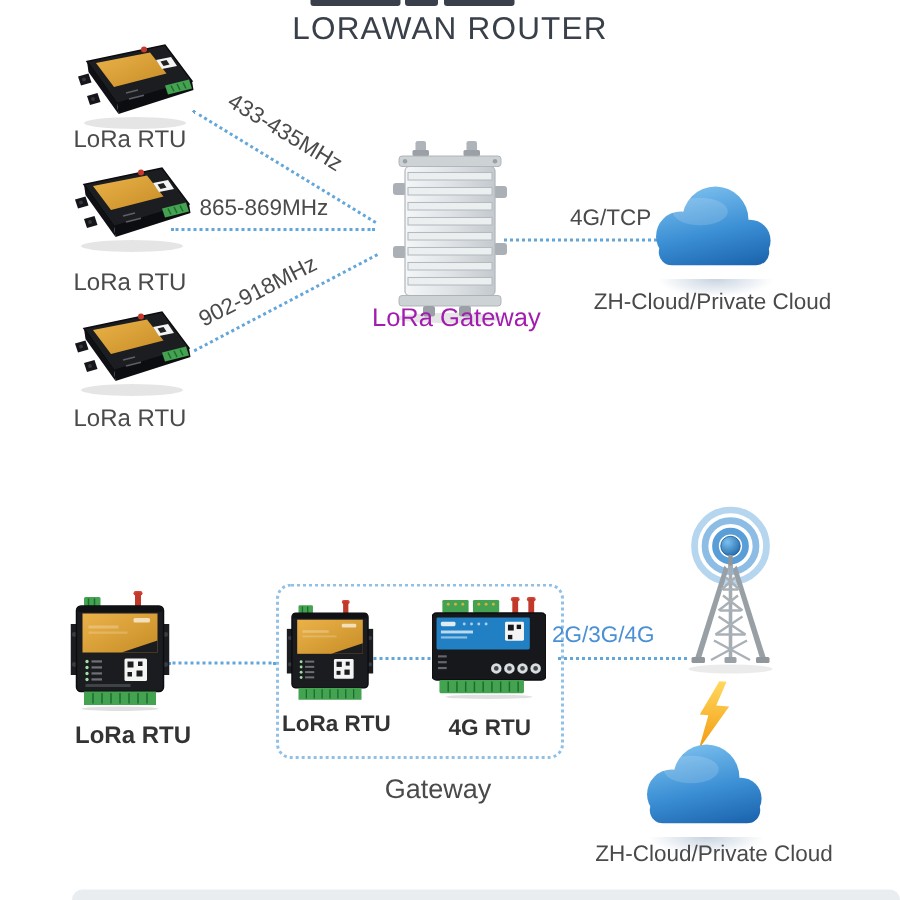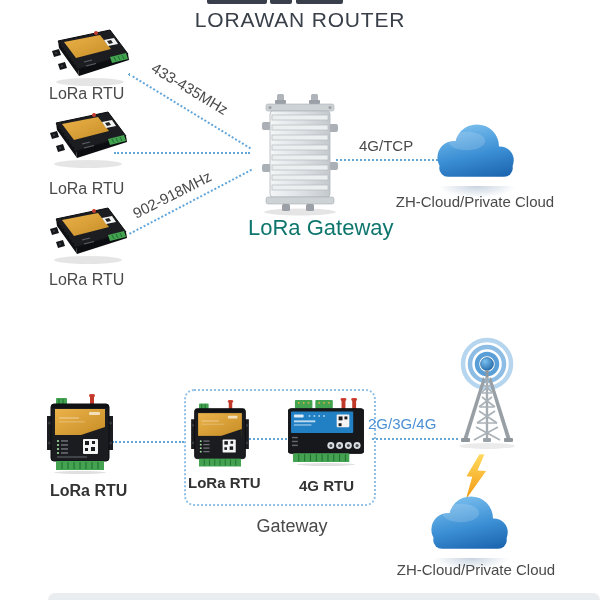--- a/index.html
+++ b/index.html
@@ -65,22 +65,23 @@
   <div class="abs edge-frag" style="left:296px;top:0;width:47px;height:4px"></div>
 
   <div class="abs title" style="top:8px">LORAWAN ROUTER</div>
 
   <div class="abs dot-line diag" style="left:129px;top:73px;width:143px;transform:rotate(31.4deg)"></div>
   <div class="abs dot-line" style="left:114px;top:152px;width:136px"></div>
   <div class="abs dot-line diag" style="left:129px;top:233px;width:138px;transform:rotate(-27.7deg)"></div>
   <div class="abs dot-line" style="left:336px;top:159px;width:102px"></div>
 
   <div class="abs freq ctr" style="left:138px;top:80px;width:104px;transform:rotate(31deg)">433-435MHz</div>
+  <div class="abs freq" style="left:133px;top:130px">865-869MHz</div>
   <div class="abs freq ctr" style="left:120px;top:186px;width:104px;transform:rotate(-27deg)">902-918MHz</div>
-  <div class="abs freq" style="left:359px;top:137px">4G/TCP</div>
+  <div class="abs freq" style="left:380px;top:137px">4G/TCP</div>
 
   <svg class="abs" style="left:44px;top:27px" width="88" height="60" viewBox="0 0 88 60">
     <ellipse cx="46" cy="55" rx="34" ry="4" fill="rgba(0,0,0,.10)"></ellipse>
     <polygon points="14,14 66,3 84,27 34,42" fill="#1c1d21" stroke="#0b0c0f"></polygon>
     <polygon points="14,14 34,42 35,49 15,21" fill="#0f1013"></polygon>
     <polygon points="34,42 84,27 85,33 35,49" fill="#0c0d10"></polygon>
     <polygon points="20,15 56,8 67,22 32,31" fill="url(#grad-orange)"></polygon>
     <circle cx="52" cy="6" r="2" fill="#c43b2e"></circle>
     <polygon points="60,13 70,11 74,17 64,19" fill="#f4f4f4"></polygon>
     <polygon points="63,14 67,13 69,16 65,17" fill="#222"></polygon>
@@ -152,21 +153,21 @@
         <rect x="16" y="53" width="56" height="5"></rect>
       <rect x="16" y="63" width="56" height="5"></rect>
         <rect x="16" y="73" width="56" height="5"></rect>
       <rect x="16" y="83" width="56" height="5"></rect>
         <rect x="16" y="93" width="56" height="5"></rect>
     </g>
     <rect x="10" y="105" width="68" height="7" rx="2" fill="#cdd2d5" stroke="#aab0b5" stroke-width=".6"></rect>
     <rect x="26" y="112" width="8" height="7" rx="1.5" fill="#9aa0a5"></rect>
       <rect x="50" y="112" width="8" height="7" rx="1.5" fill="#9aa0a5"></rect>
   </svg>
-  <div class="abs lbl ctr" style="left:248px;top:215px;width:104px;font-size:22px;color:#0f766e">LoRa Gateway</div>
+  <div class="abs lbl ctr" style="left:248px;top:202px;width:104px;font-size:17px;color:#a21caf">LoRa Gateway</div>
 
   <svg class="abs" style="left:430px;top:118px" width="92" height="68" viewBox="0 0 100 72">
     <g fill="url(#grad-cloud)">
       <circle cx="26" cy="42" r="18"></circle>
         <circle cx="51" cy="30" r="24"></circle>
         <circle cx="76" cy="45" r="15"></circle>
       <rect x="10" y="44" width="80" height="19" rx="9.5"></rect>
     </g>
     <ellipse cx="40" cy="24" rx="20" ry="10" fill="#fff" opacity=".15"></ellipse>
   </svg>

